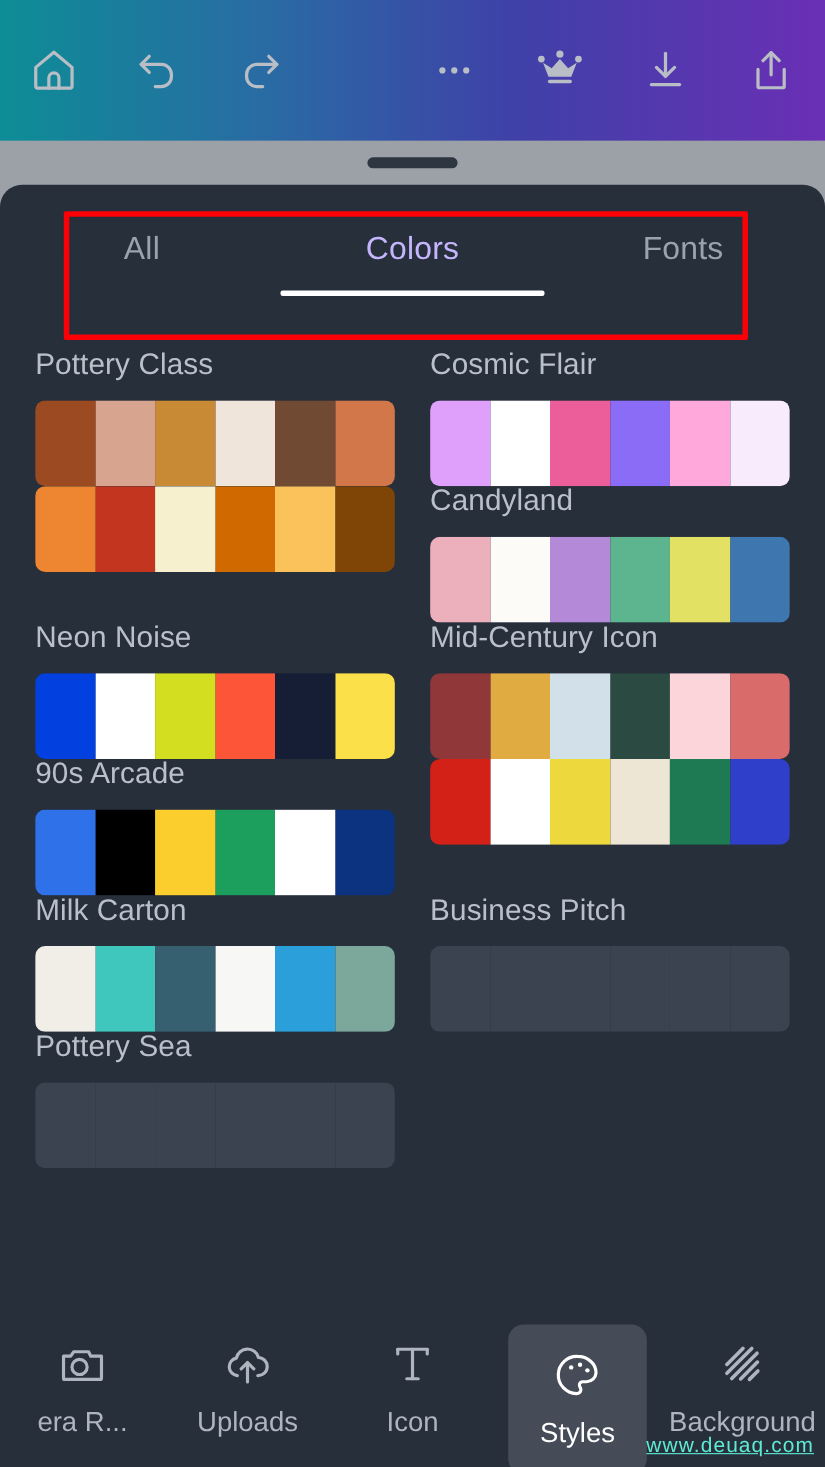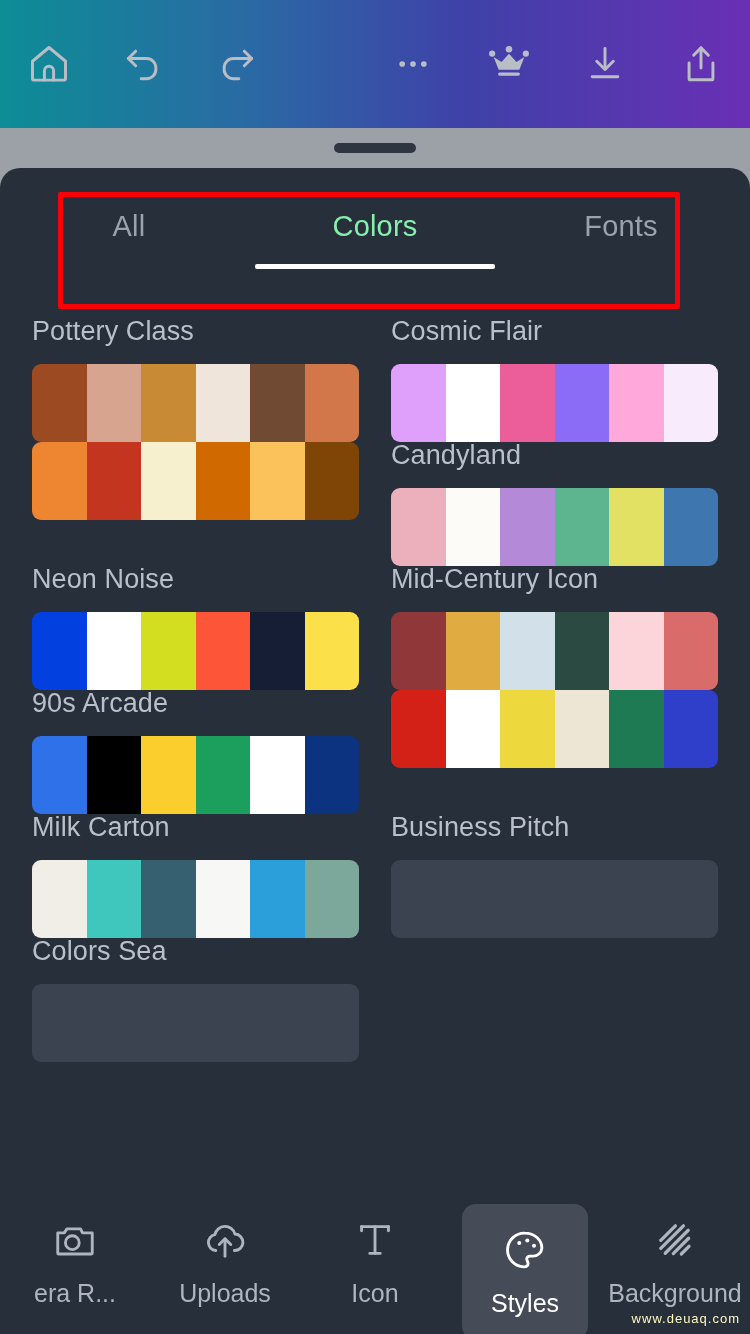--- a/index.html
+++ b/index.html
@@ -47,21 +47,21 @@
   
   .tabs {
     position: relative; display: flex; align-items: center;
     height: 112px; padding: 0 6px;
   }
   .tab {
     flex: 1; text-align: center; position: relative;
     font-size: 29px; color: #9aa2ad; letter-spacing: .2px;
     padding-top: 4px;
   }
-  .tab.active { color: #86efac; font-weight: normal; }
+  .tab.active { color: #c4b5fd; font-weight: normal; }
   .tab.active::after {
     content: ""; position: absolute;
     left: 50%; transform: translateX(-50%);
     bottom: -26px; width: 240px; height: 5px;
     background: #ffffff; border-radius: 2px;
   }
   .tab-highlight {
     position: absolute; left: 58px; top: 24px;
     width: 622px; height: 117px;
     border: 5px solid #fb0007; border-radius: 2px;
@@ -102,22 +102,23 @@
   .nav-item.active .nav-bg {
     position: absolute; top: 4px; left: 50%; transform: translateX(-50%);
     width: 126px; height: 136px; border-radius: 14px; background: #454c57;
     z-index: 0;
   }
   .nav-item .nav-icon, .nav-item .nav-label { position: relative; z-index: 1; }
   .nav-icon svg { display: block; }
 
   .watermark {
     position: absolute; right: 10px; bottom: 8px;
-    font-size: 13px; color: #fef9c3; letter-spacing: 1px;
+    font-size: 19px; color: #5eead4; letter-spacing: 1px;
     font-family: "Liberation Sans", sans-serif;
+    text-decoration: underline;
   }
 </style>
 </head>
 <body>
 
 <div id="app">
 
   <div class="topbar">
     <div class="tb-left">
       <div class="tb-icon">
@@ -294,21 +295,21 @@
           <div class="swatch-row">
             <div class="swatch" style="background: rgb(59, 67, 80);"></div>
             <div class="swatch" style="background: rgb(59, 67, 80);"></div>
             <div class="swatch" style="background: rgb(59, 67, 80);"></div>
             <div class="swatch" style="background: rgb(59, 67, 80);"></div>
             <div class="swatch" style="background: rgb(59, 67, 80);"></div>
             <div class="swatch" style="background: rgb(59, 67, 80);"></div>
           </div>
         </div>
         <div class="palette">
-          <div class="palette-name">Colors Sea</div>
+          <div class="palette-name">Pottery Sea</div>
           <div class="swatch-row">
             <div class="swatch" style="background: rgb(59, 67, 80);"></div>
             <div class="swatch" style="background: rgb(59, 67, 80);"></div>
             <div class="swatch" style="background: rgb(59, 67, 80);"></div>
             <div class="swatch" style="background: rgb(59, 67, 80);"></div>
             <div class="swatch" style="background: rgb(59, 67, 80);"></div>
             <div class="swatch" style="background: rgb(59, 67, 80);"></div>
           </div>
         </div>
       </div>

